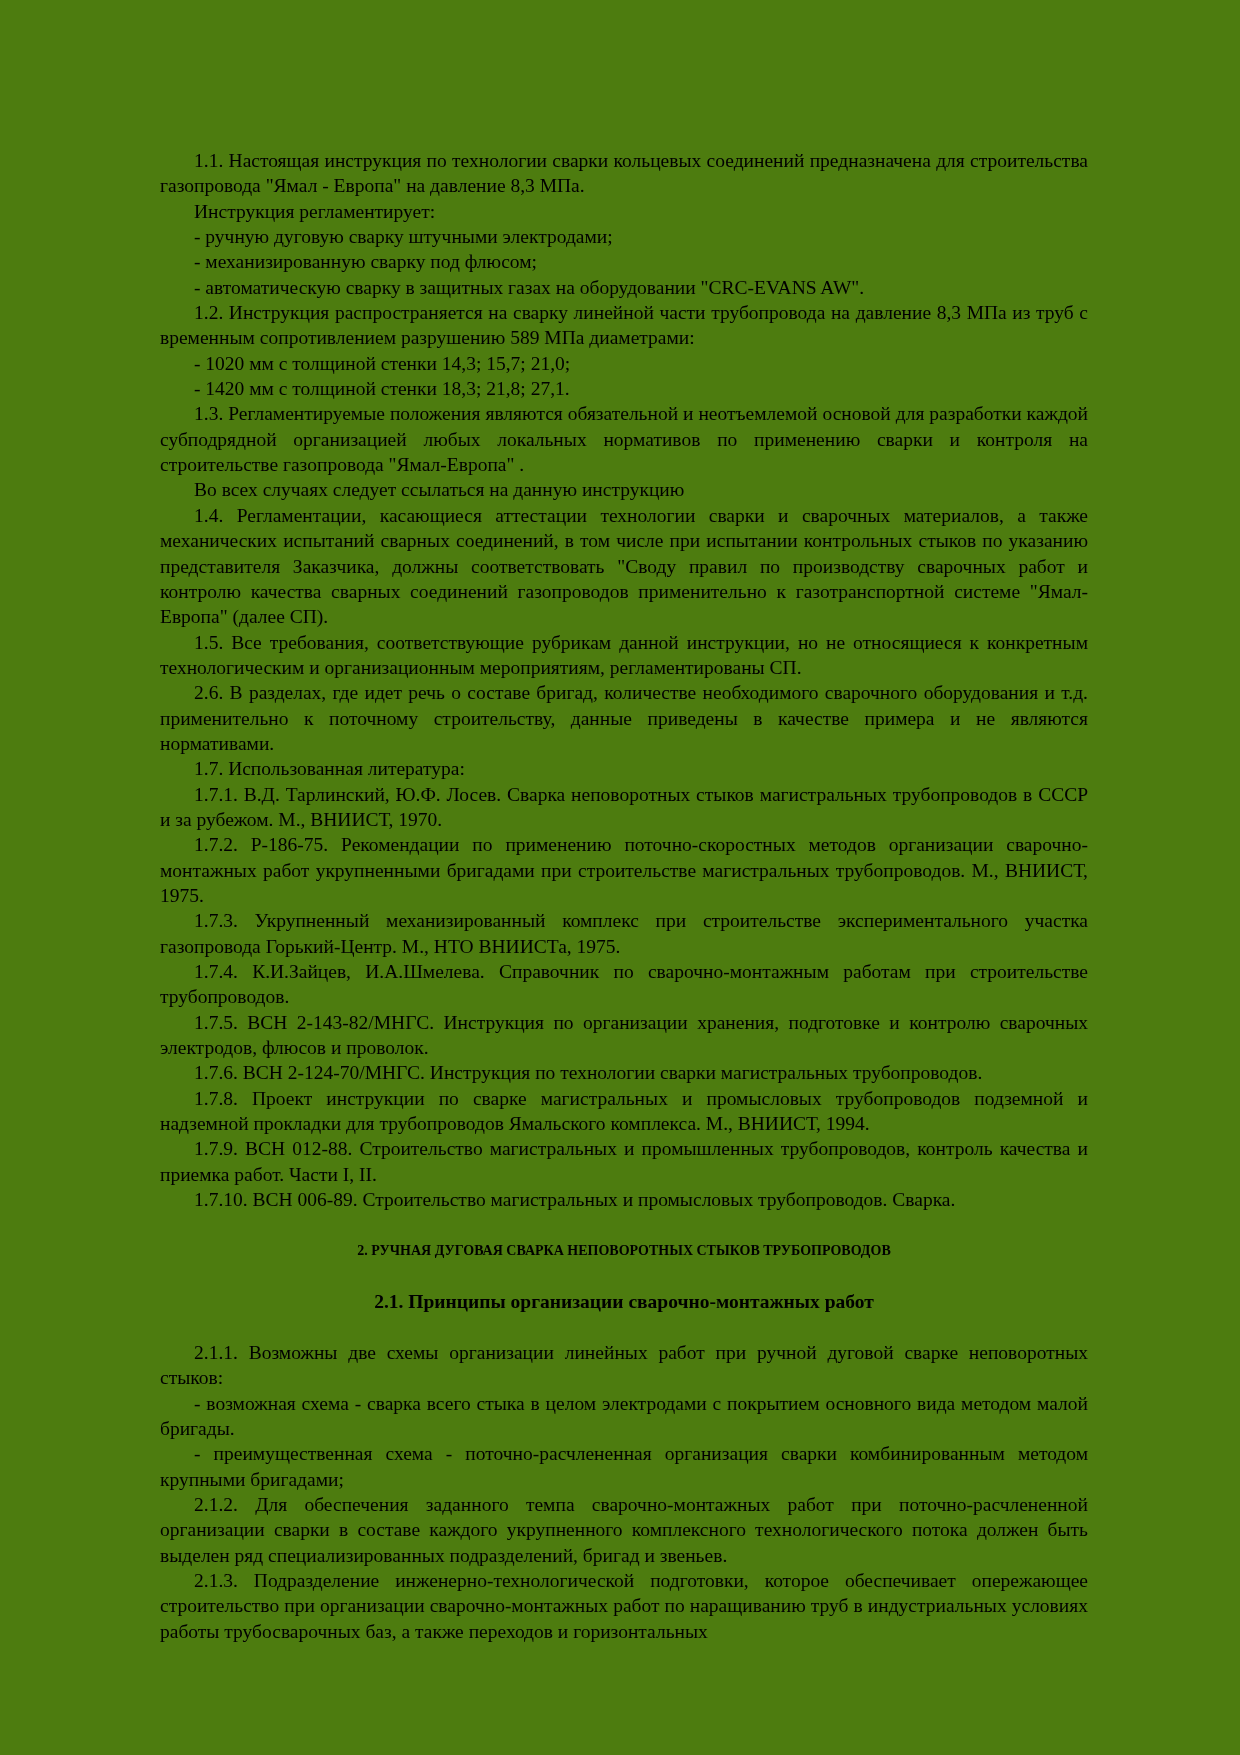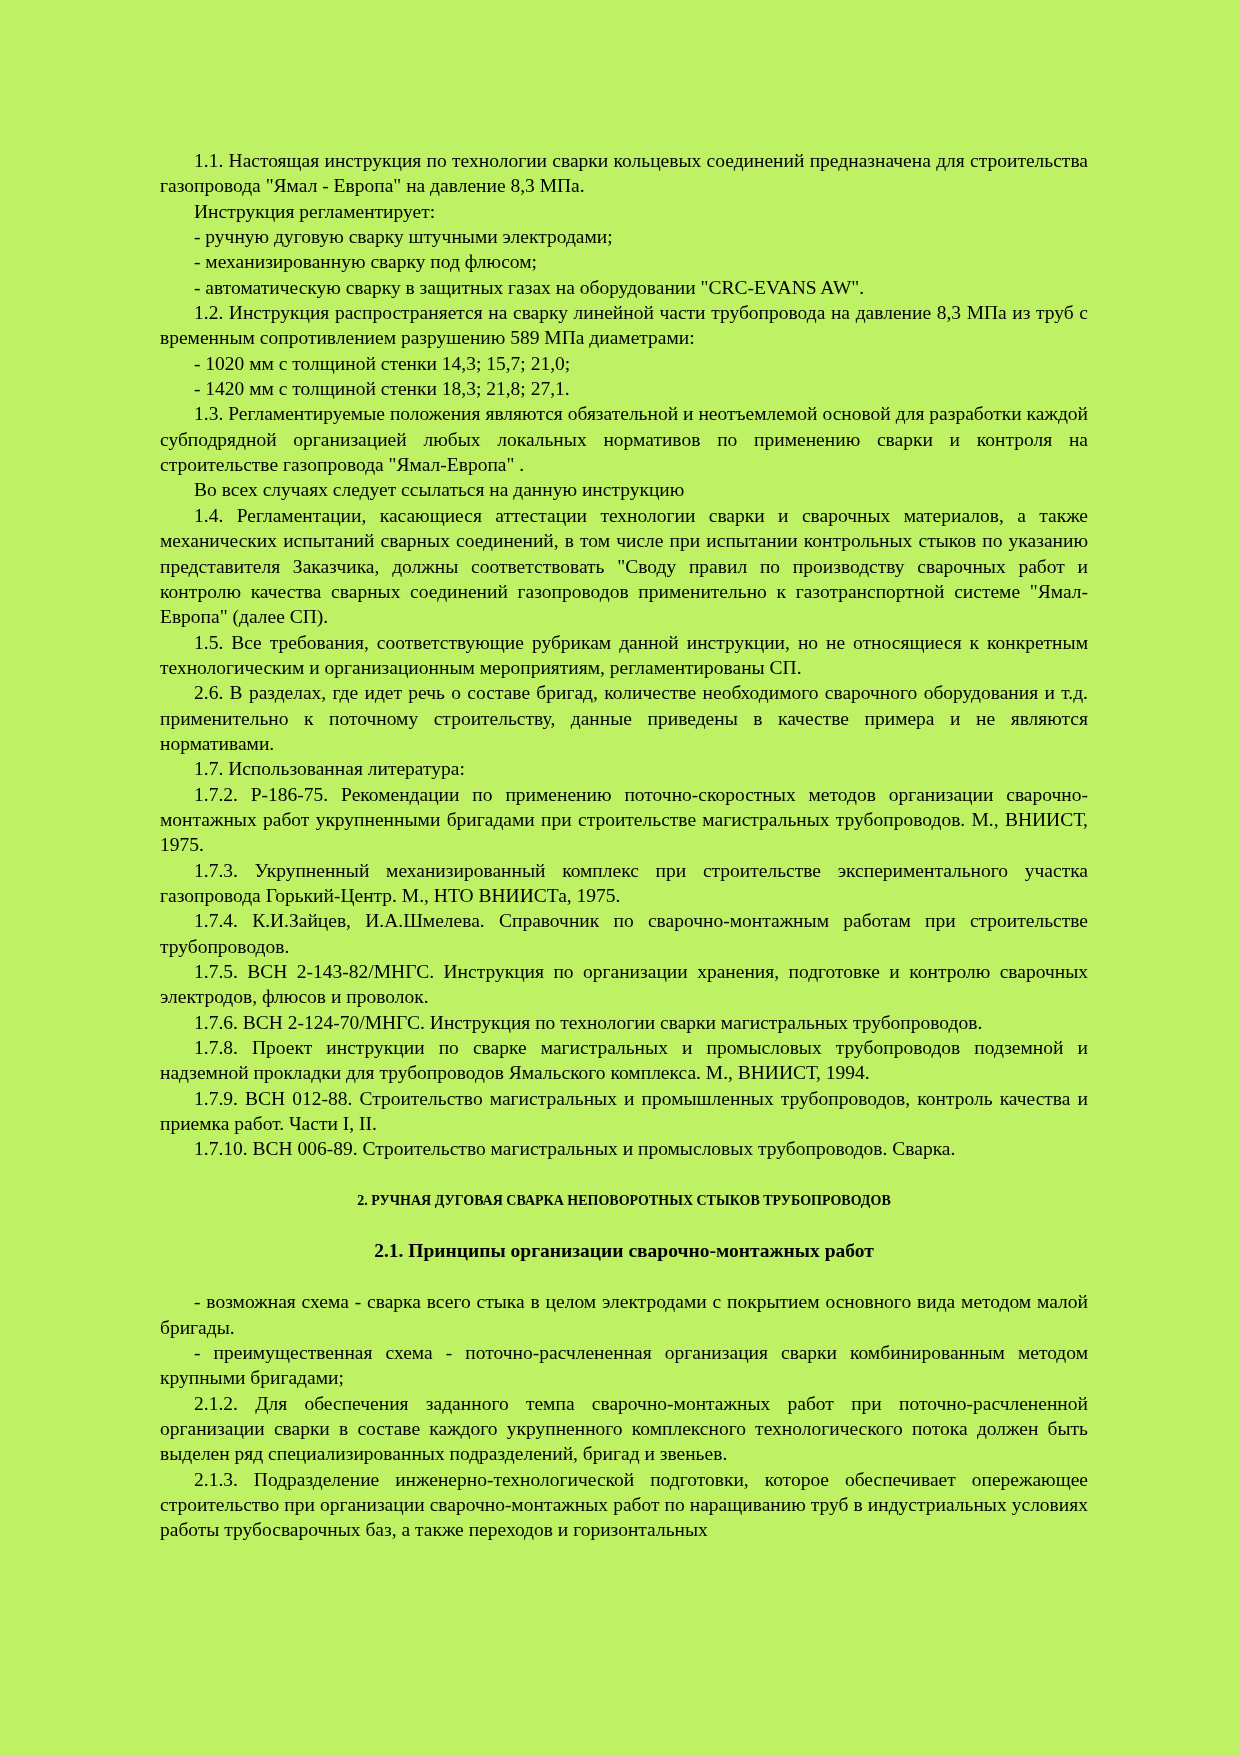--- a/index.html
+++ b/index.html
@@ -3,21 +3,21 @@
 <meta charset="utf-8">
 <style>
   html, body {
     margin: 0;
     padding: 0;
     background: #ffffff;
   }
   .page {
     width: 1240px;
     height: 1755px;
-    background: #bef264;
+    background: #4d7c0f;
     position: relative;
     box-sizing: border-box;
     padding: 148px 152px 60px 160px;
     font-family: "Liberation Serif", "DejaVu Serif", serif;
     color: #000000;
   }
   .doc {
     font-size: 19.5px;
     line-height: 1.30;
     text-align: justify;
@@ -66,34 +66,36 @@
       <p class="dash">- автоматическую сварку в защитных газах на оборудовании "CRC-EVANS AW".</p>
       <p class="ind">1.2. Инструкция распространяется на сварку линейной части трубопровода на давление 8,3 МПа из труб с временным сопротивлением разрушению 589 МПа диаметрами:</p>
       <p class="dash">- 1020 мм с толщиной стенки 14,3; 15,7; 21,0;</p>
       <p class="dash">- 1420 мм с толщиной стенки 18,3; 21,8; 27,1.</p>
       <p class="ind">1.3. Регламентируемые положения являются обязательной и неотъемлемой основой для разработки каждой субподрядной организацией любых локальных нормативов по применению сварки и контроля на строительстве газопровода "Ямал-Европа" .</p>
       <p class="ind">Во всех случаях следует ссылаться на данную инструкцию</p>
       <p class="ind">1.4. Регламентации, касающиеся аттестации технологии сварки и сварочных материалов, а также механических испытаний сварных соединений, в том числе при испытании контрольных стыков по указанию представителя Заказчика, должны соответствовать "Своду правил по производству сварочных работ и контролю качества сварных соединений газопроводов применительно к газотранспортной системе "Ямал-Европа" (далее СП).</p>
       <p class="ind">1.5. Все требования, соответствующие рубрикам данной инструкции, но не относящиеся к конкретным технологическим и организационным мероприятиям, регламентированы СП.</p>
       <p class="ind">2.6. В разделах, где идет речь о составе бригад, количестве необходимого сварочного оборудования и т.д. применительно к поточному строительству, данные приведены в качестве примера и не являются нормативами.</p>
       <p class="ind">1.7. Использованная литература:</p>
+      <p class="ind">1.7.1.  В.Д. Тарлинский, Ю.Ф. Лосев. Сварка неповоротных стыков магистральных трубопроводов в СССР и за рубежом. М., ВНИИСТ, 1970.</p>
       <p class="ind">1.7.2. Р-186-75. Рекомендации по применению поточно-скоростных методов организации сварочно-монтажных работ укрупненными бригадами при строительстве магистральных трубопроводов. М., ВНИИСТ, 1975.</p>
       <p class="ind">1.7.3.  Укрупненный механизированный комплекс при строительстве экспериментального участка газопровода Горький-Центр. М., НТО ВНИИСТа, 1975.</p>
       <p class="ind">1.7.4.   К.И.Зайцев, И.А.Шмелева. Справочник по сварочно-монтажным работам при строительстве трубопроводов.</p>
       <p class="ind">1.7.5.  ВСН 2-143-82/МНГС. Инструкция по организации хранения, подготовке и контролю сварочных электродов, флюсов и проволок.</p>
       <p class="ind">1.7.6. ВСН 2-124-70/МНГС. Инструкция по технологии сварки магистральных трубопроводов.</p>
       <p class="ind">1.7.8. Проект инструкции по сварке магистральных и промысловых трубопроводов подземной и надземной прокладки для трубопроводов Ямальского комплекса. М., ВНИИСТ, 1994.</p>
       <p class="ind">1.7.9. ВСН 012-88. Строительство магистральных и промышленных трубопроводов, контроль качества и приемка работ. Части I, II.</p>
       <p class="ind">1.7.10. ВСН 006-89. Строительство магистральных и промысловых трубопроводов. Сварка.</p>
     </div>
 
     <h2 class="section">2. РУЧНАЯ ДУГОВАЯ СВАРКА НЕПОВОРОТНЫХ СТЫКОВ ТРУБОПРОВОДОВ</h2>
     <h3 class="subsection">2.1. Принципы организации сварочно-монтажных работ</h3>
 
     <div class="gap-before">
+      <p class="ind">2.1.1. Возможны две схемы организации линейных работ при ручной дуговой сварке неповоротных стыков:</p>
       <p class="dash">- возможная схема - сварка всего стыка в целом электродами с покрытием основного вида методом малой бригады.</p>
       <p class="dash">- преимущественная схема - поточно-расчлененная организация сварки комбинированным методом крупными бригадами;</p>
       <p class="ind">2.1.2. Для обеспечения заданного темпа сварочно-монтажных работ при поточно-расчлененной организации сварки в составе каждого укрупненного комплексного технологического потока должен быть выделен ряд специализированных подразделений, бригад и звеньев.</p>
       <p class="ind">2.1.3. Подразделение инженерно-технологической подготовки, которое обеспечивает опережающее строительство при организации сварочно-монтажных работ по наращиванию труб в индустриальных условиях работы трубосварочных баз, а также переходов и горизонтальных</p>
     </div>
 
   </div>
 </div>
 
 </body></html>

